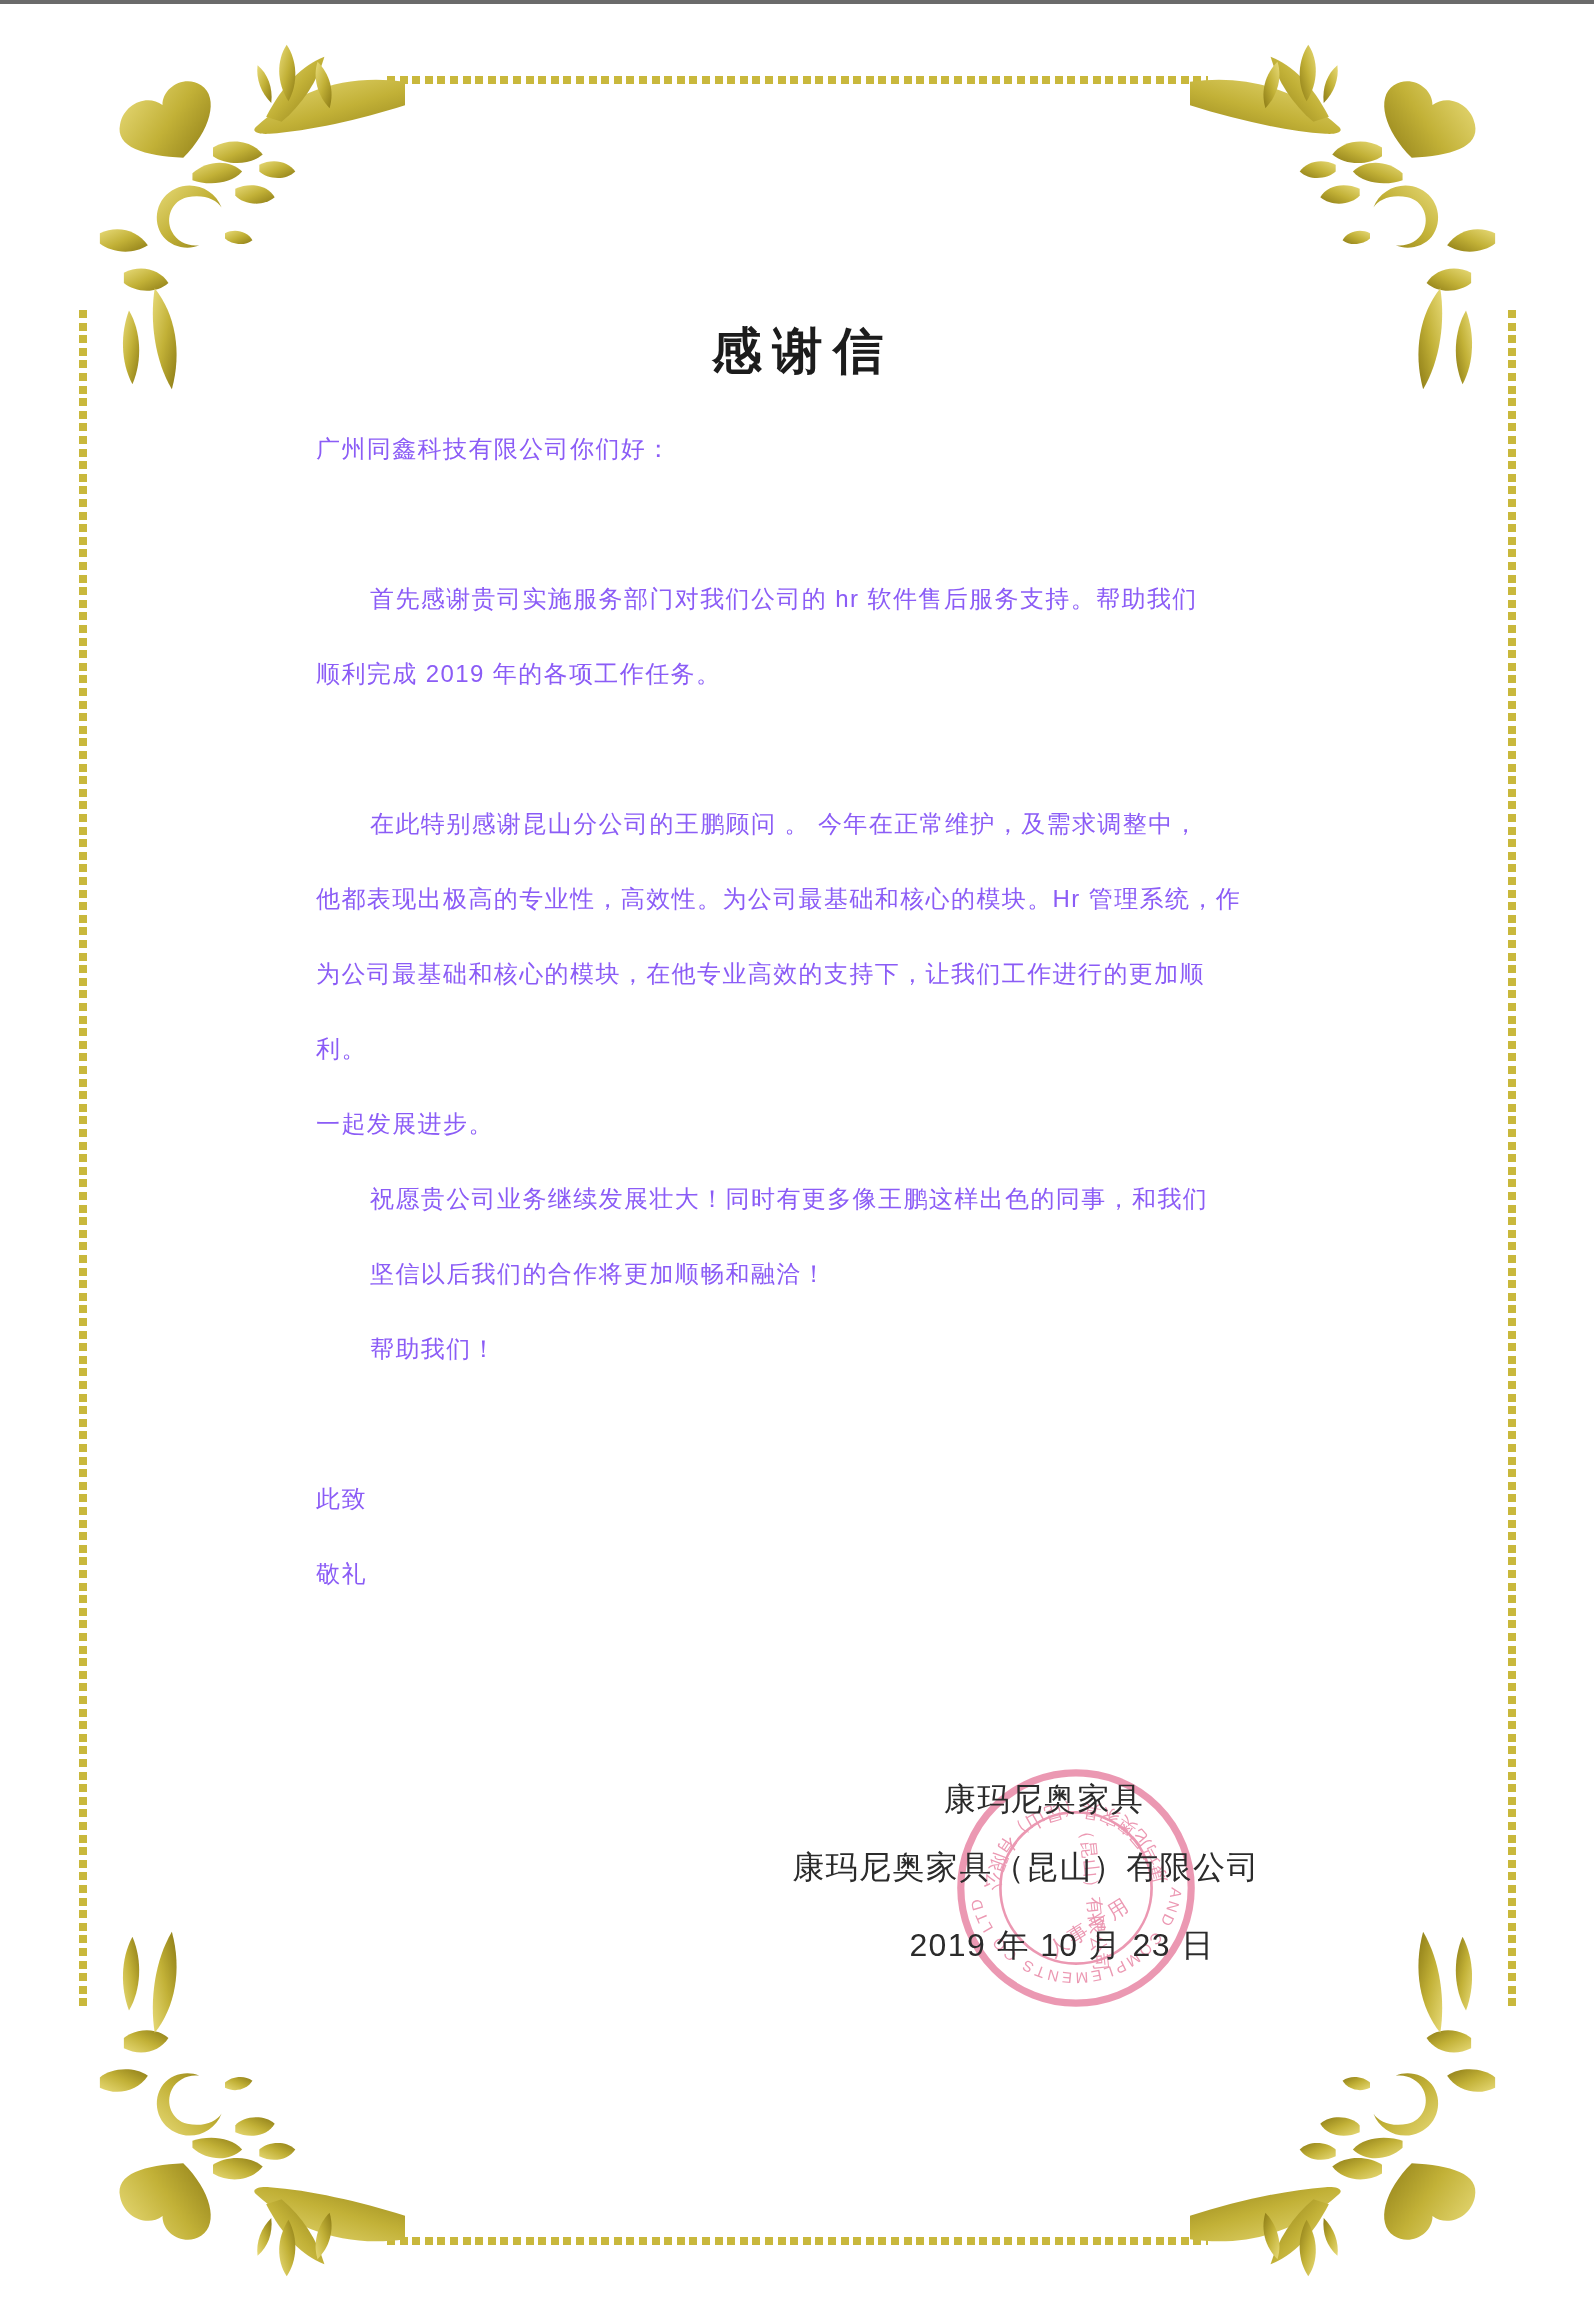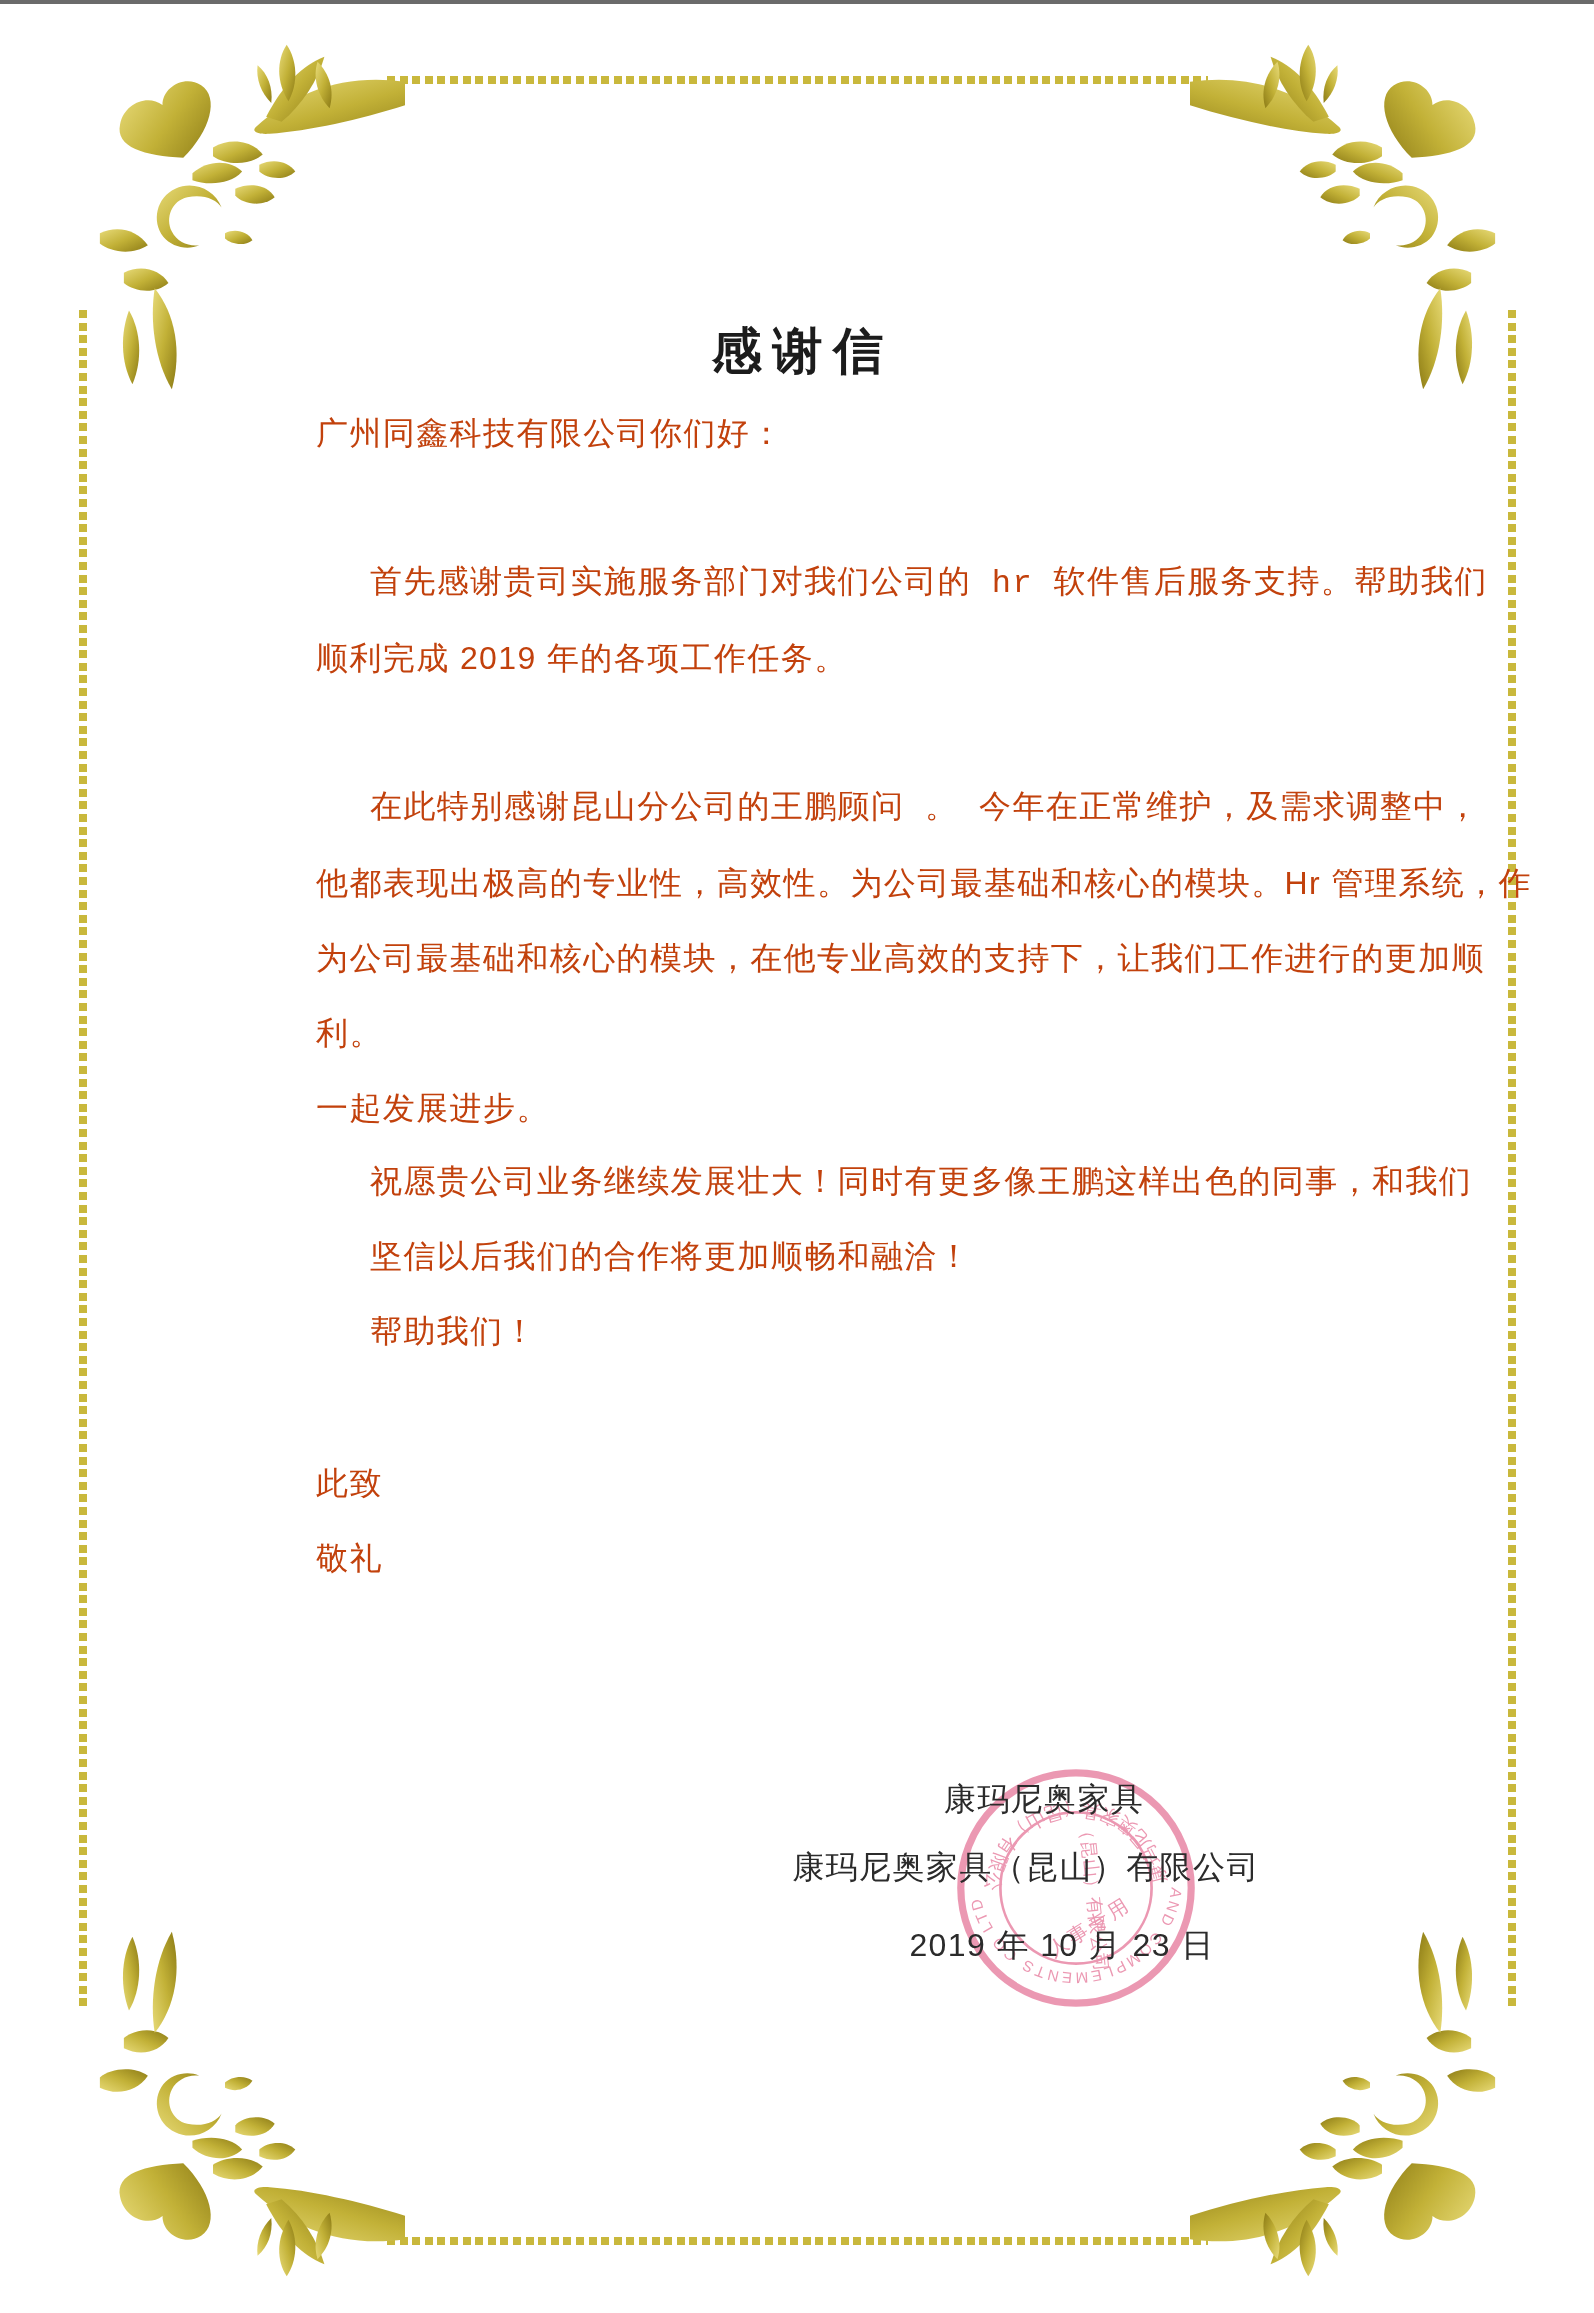--- a/index.html
+++ b/index.html
@@ -32,25 +32,25 @@
   .corner.tr{right:45px;top:27px;transform:scaleX(-1);}
   .corner.bl{left:45px;bottom:27px;transform:scaleY(-1);}
   .corner.br{right:45px;bottom:27px;transform:scale(-1,-1);}
   
   .title{
     position:absolute;top:322px;left:0;width:100%;
     text-align:center;font-size:50px;font-weight:bold;color:#1c1c1c;
     letter-spacing:10.8px;text-indent:10.8px;line-height:1;
   }
   .body-block{
-    position:absolute;left:316px;top:392px;width:1044px;
-    font-size:32px;letter-spacing:1.4px;color:#c2410c;
+    position:absolute;left:316px;top:407px;width:1044px;
+    font-size:24px;letter-spacing:1.4px;color:#8b5cf6;
   }
   .line{min-height:75px;line-height:75px;white-space:pre;}
-  .line.indent{padding-left:54px;font-family:Liberation Mono, monospace;}
+  .line.indent{padding-left:54px;}
   .sig{
     position:absolute;font-size:32px;letter-spacing:1.4px;line-height:1.25;
     white-space:pre;transform:translateX(-50%);color:#2b2b2b;z-index:3;
   }
   .sig.dept{left:1044px;top:1775px;}
   .sig.company{left:1026px;top:1843px;}
   .sig.date{left:1062px;top:1921px;}
   .closing-block{z-index:3;}
   
   .stamp{position:absolute;left:941px;top:1749px;width:270px;height:270px;opacity:.62;z-index:2;}

